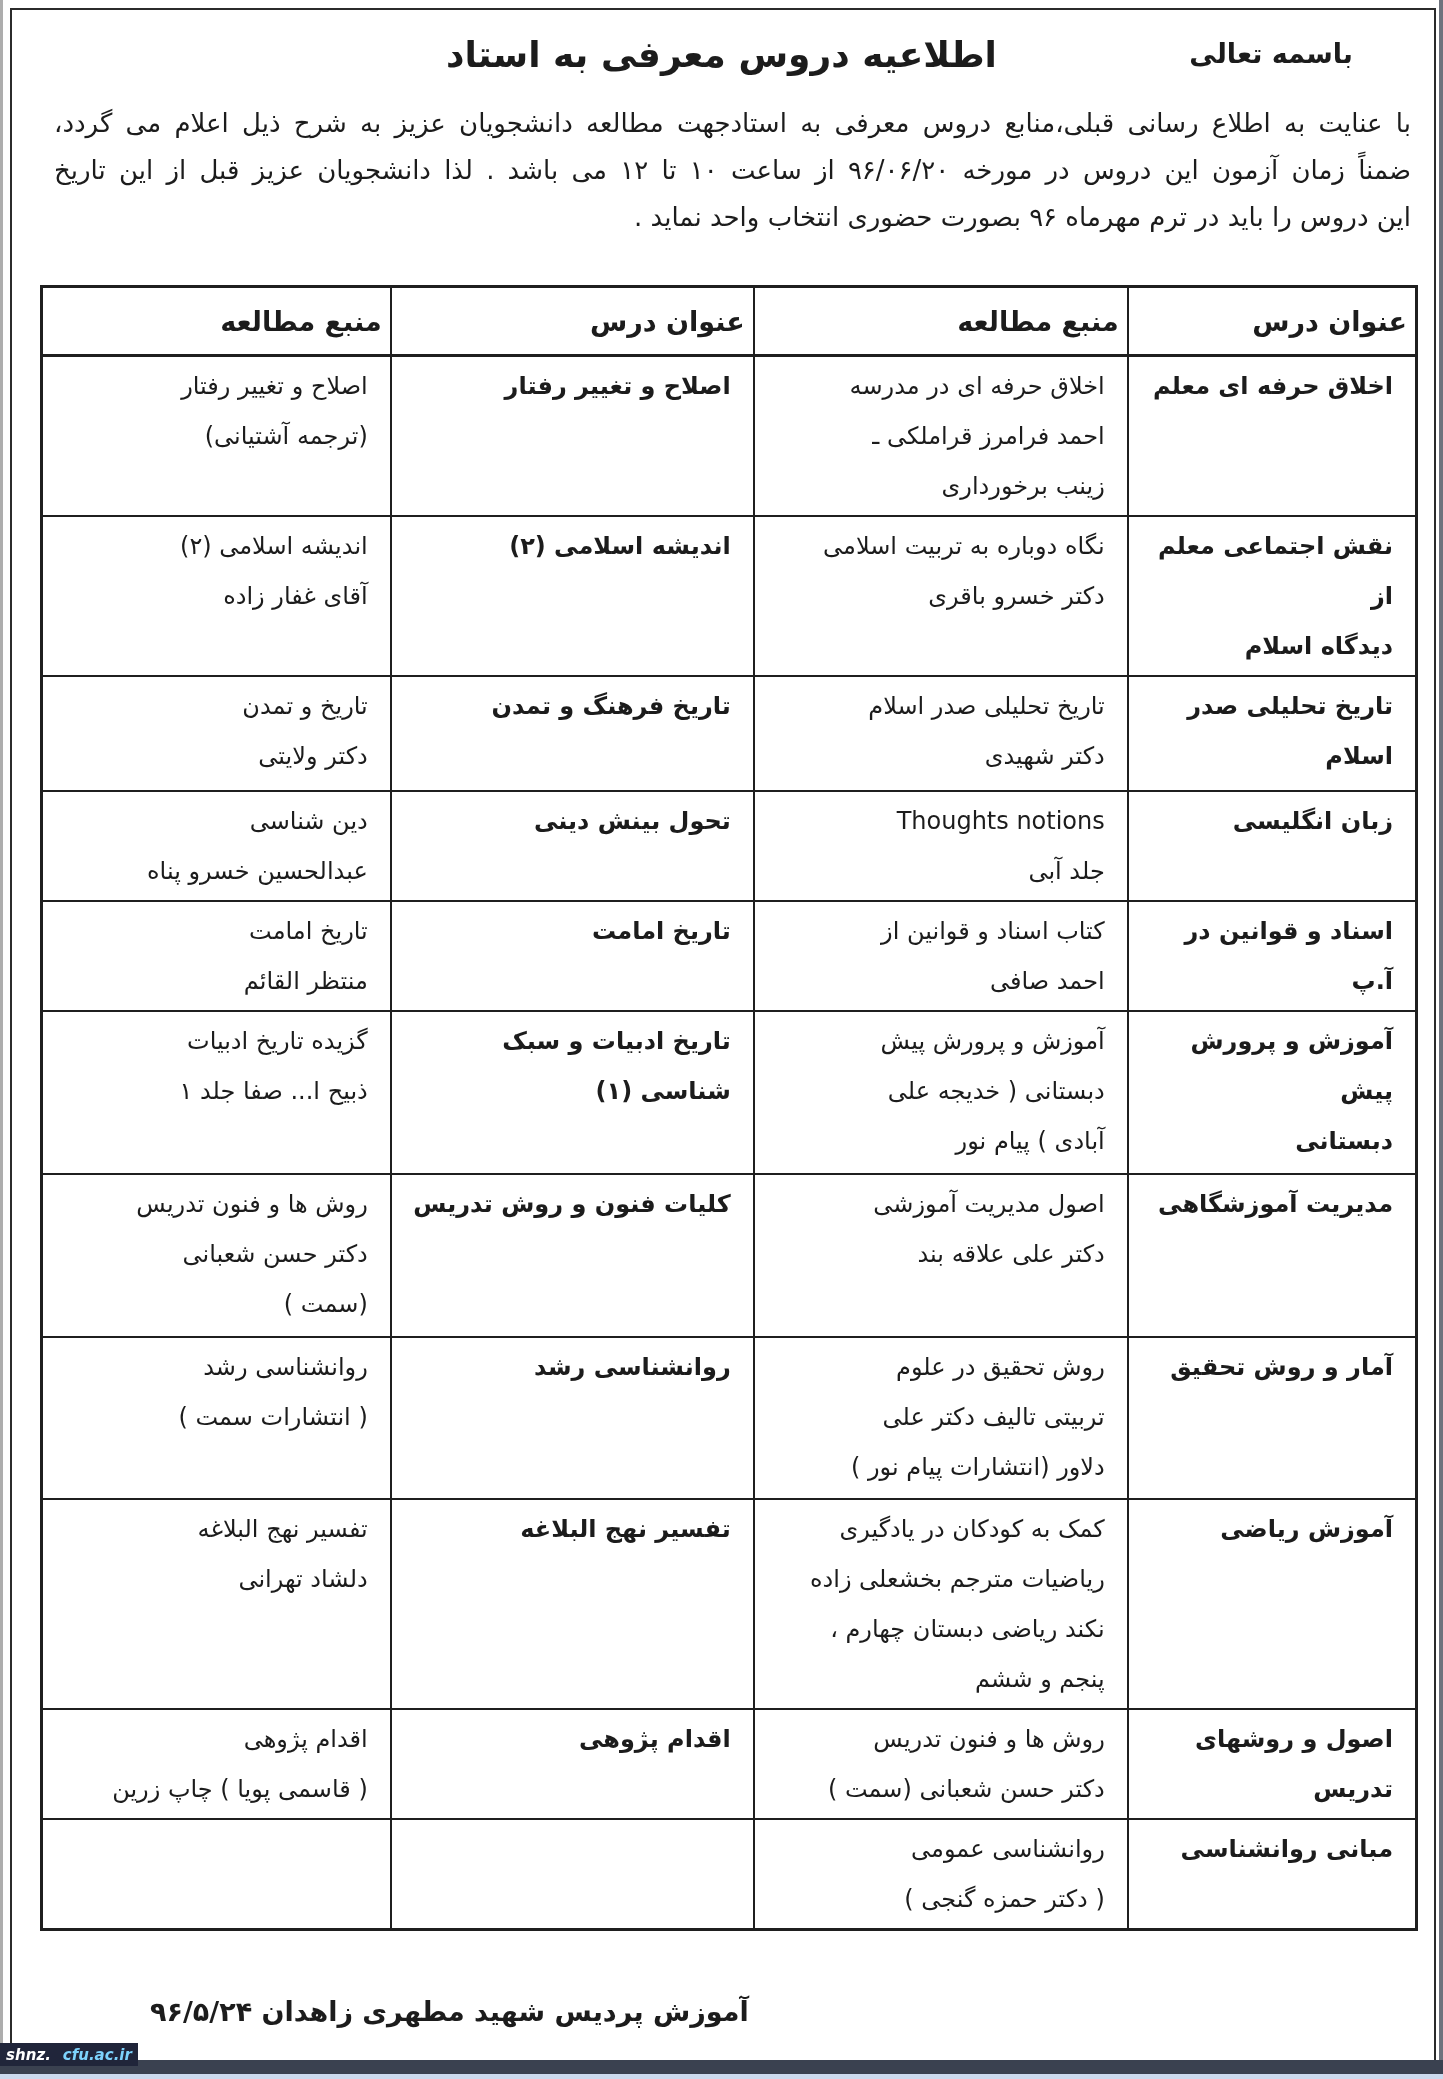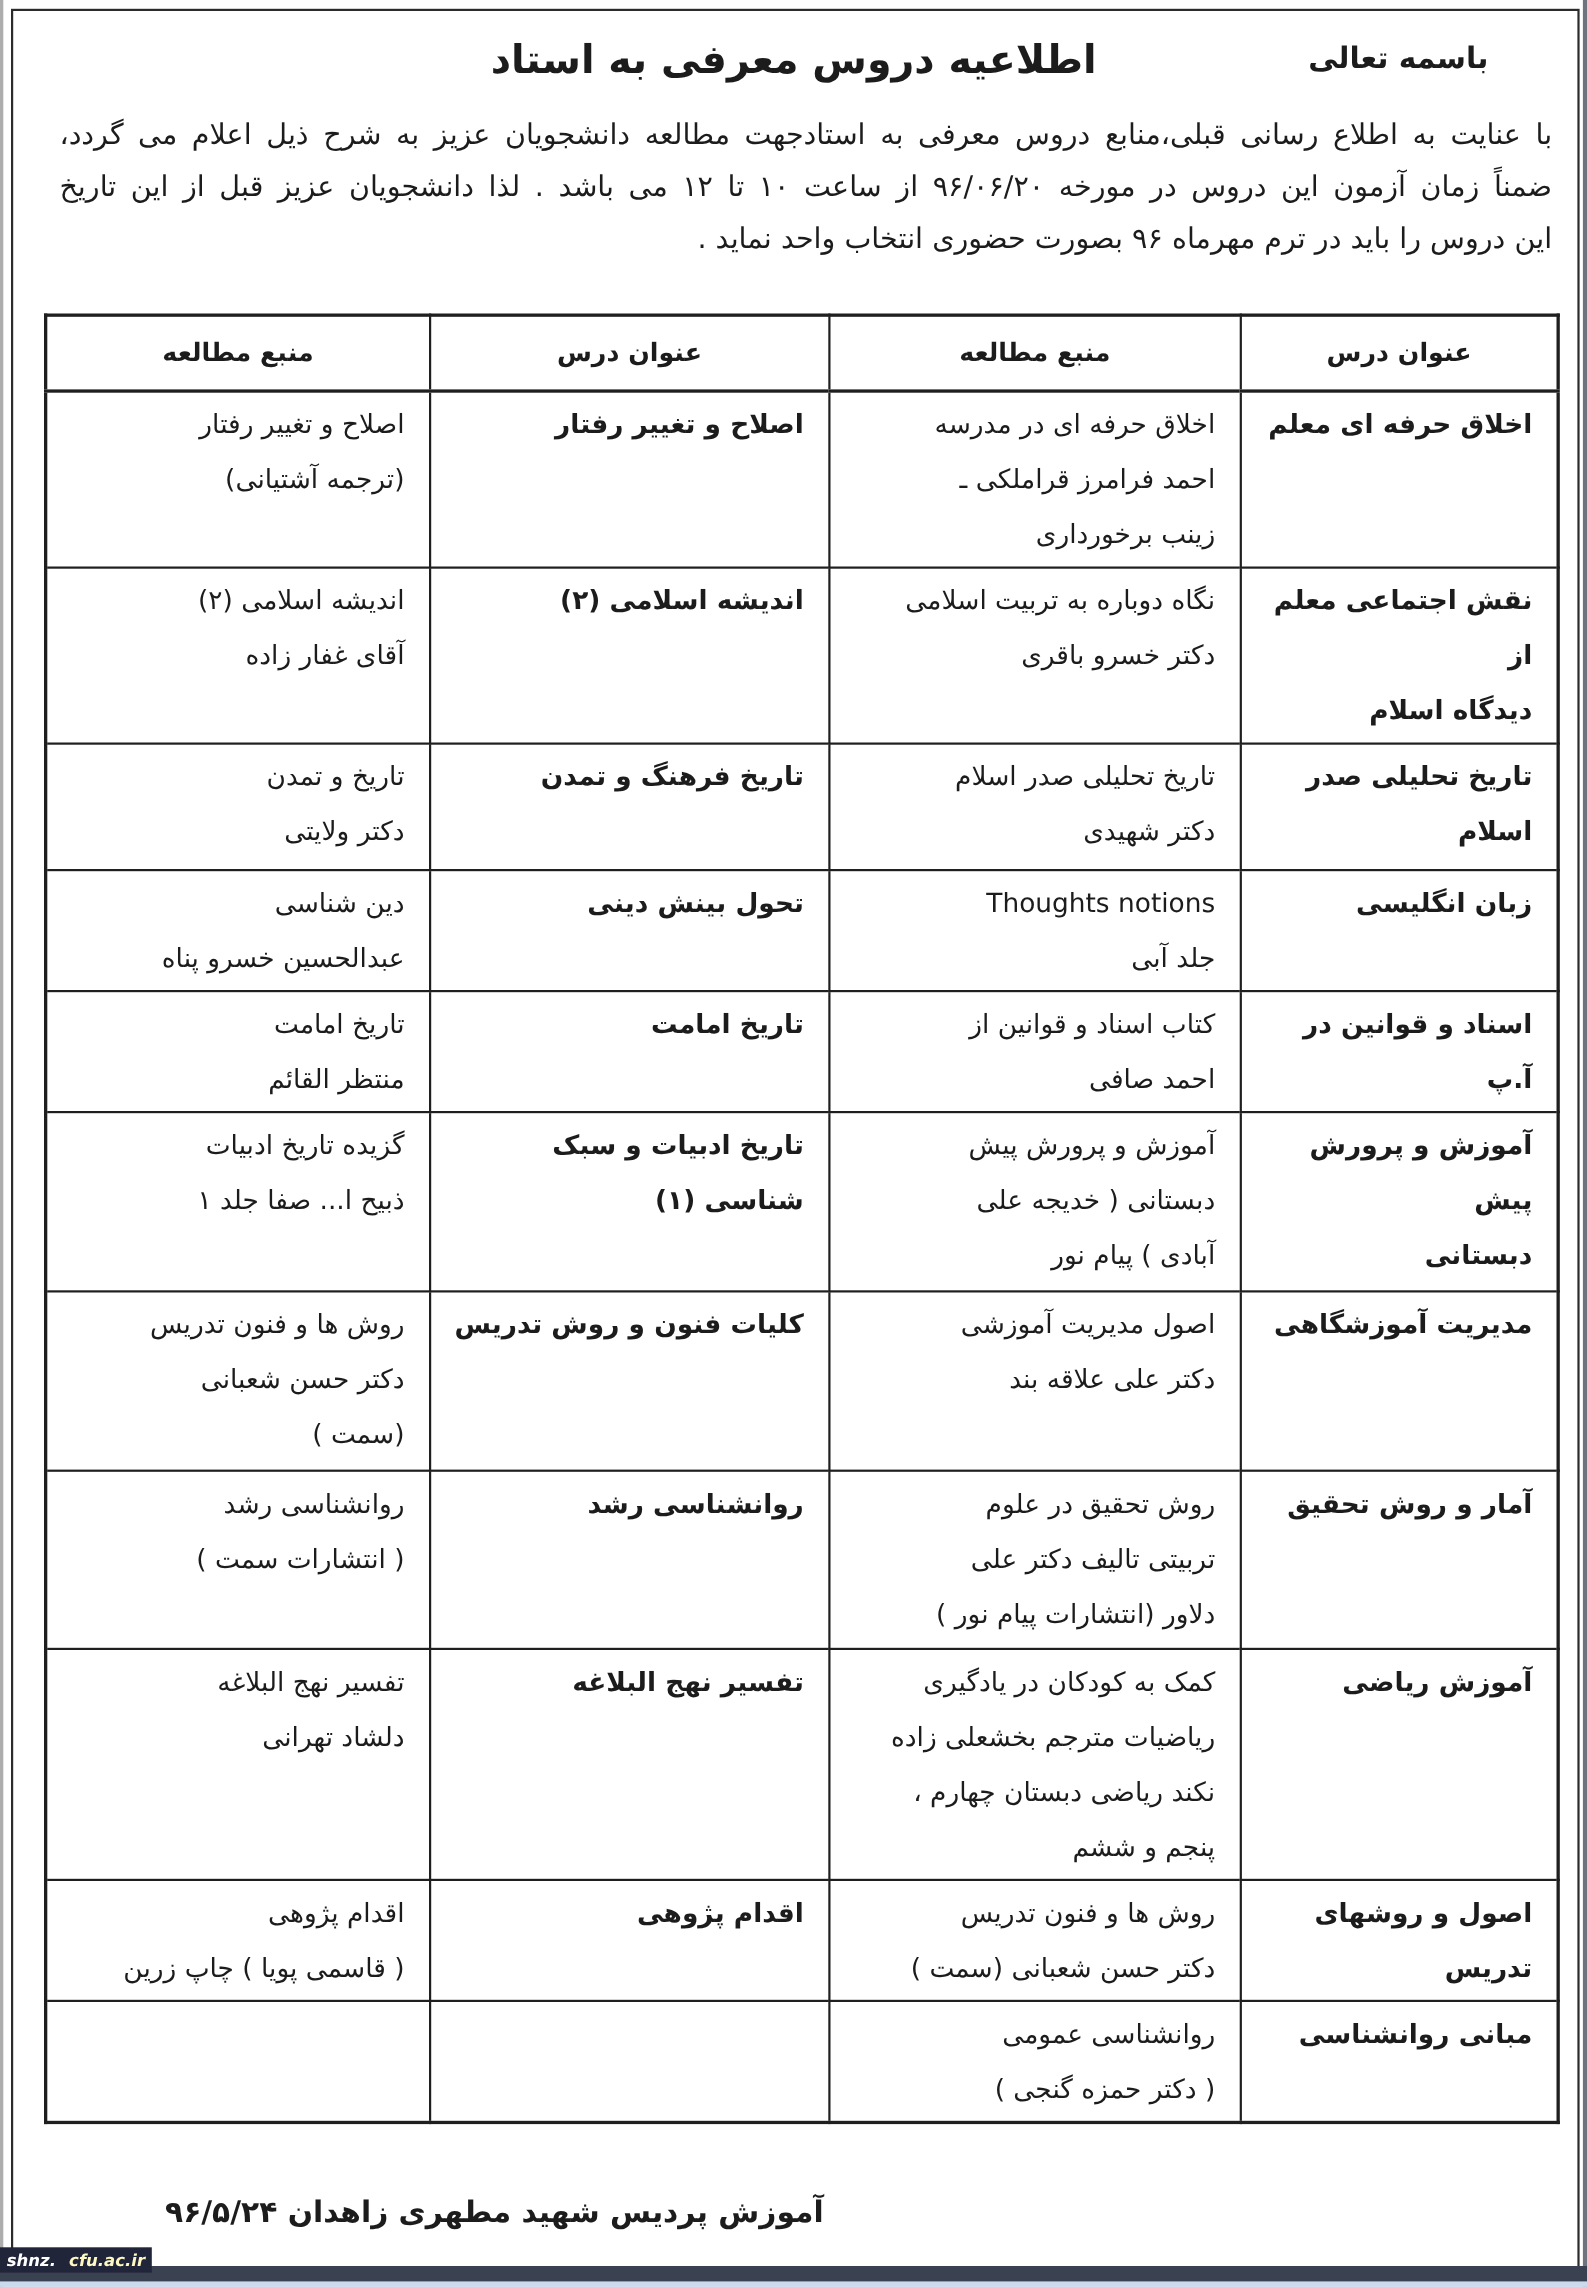--- a/index.html
+++ b/index.html
@@ -23,21 +23,21 @@
   .bottom-band{position:absolute;left:0;right:0;bottom:4px;height:15px;background:#3a4150;}
   .bottom-strip{position:absolute;left:0;right:0;bottom:0;height:5px;background:#ccdaee;}
   .watermark{
     position:absolute;left:0;bottom:13px;height:23px;width:138px;
     background:#20253a;display:flex;align-items:center;justify-content:center;
     font-style:italic;font-weight:bold;font-size:15px;letter-spacing:0;
     direction:ltr;
     text-align:right;
   }
   .wm-prefix{color:#ffffff;}
-  .wm-domain{color:#fef9c3;margin-left:12px;}
+  .wm-domain{color:#7dd3fc;margin-left:12px;}
 
   .doc-header{position:relative;height:92px;}
   .bismillah{
     position:absolute;top:38px;right:90px;
     font-weight:bold;font-size:27px;
   }
   .doc-title{
     position:absolute;top:34px;left:50%;transform:translateX(-50%);
     font-weight:bold;font-size:36px;white-space:nowrap;
   }
@@ -57,22 +57,22 @@
     width:1378px;
     border:3px solid #1f1f1f;
   }
   table.courses col.c-title1{width:21%;}
   table.courses col.c-src1{width:27.2%;}
   table.courses col.c-title2{width:26.4%;}
   table.courses col.c-src2{width:25.4%;}
   .courses th{
     border:2px solid #1f1f1f;
     border-bottom:3px solid #1f1f1f;
-    font-size:23px;font-weight:bold;
-    text-align:center;vertical-align:middle;
+    font-size:27px;font-weight:bold;
+    text-align:right;vertical-align:middle;
     height:62px;padding:2px 8px;
   }
   .courses td{
     border:2px solid #1f1f1f;
     vertical-align:top;
     font-size:24px;line-height:50px;
     padding:4px 22px 4px 10px;
     text-align:right;
     white-space:pre-line;
     overflow:hidden;

